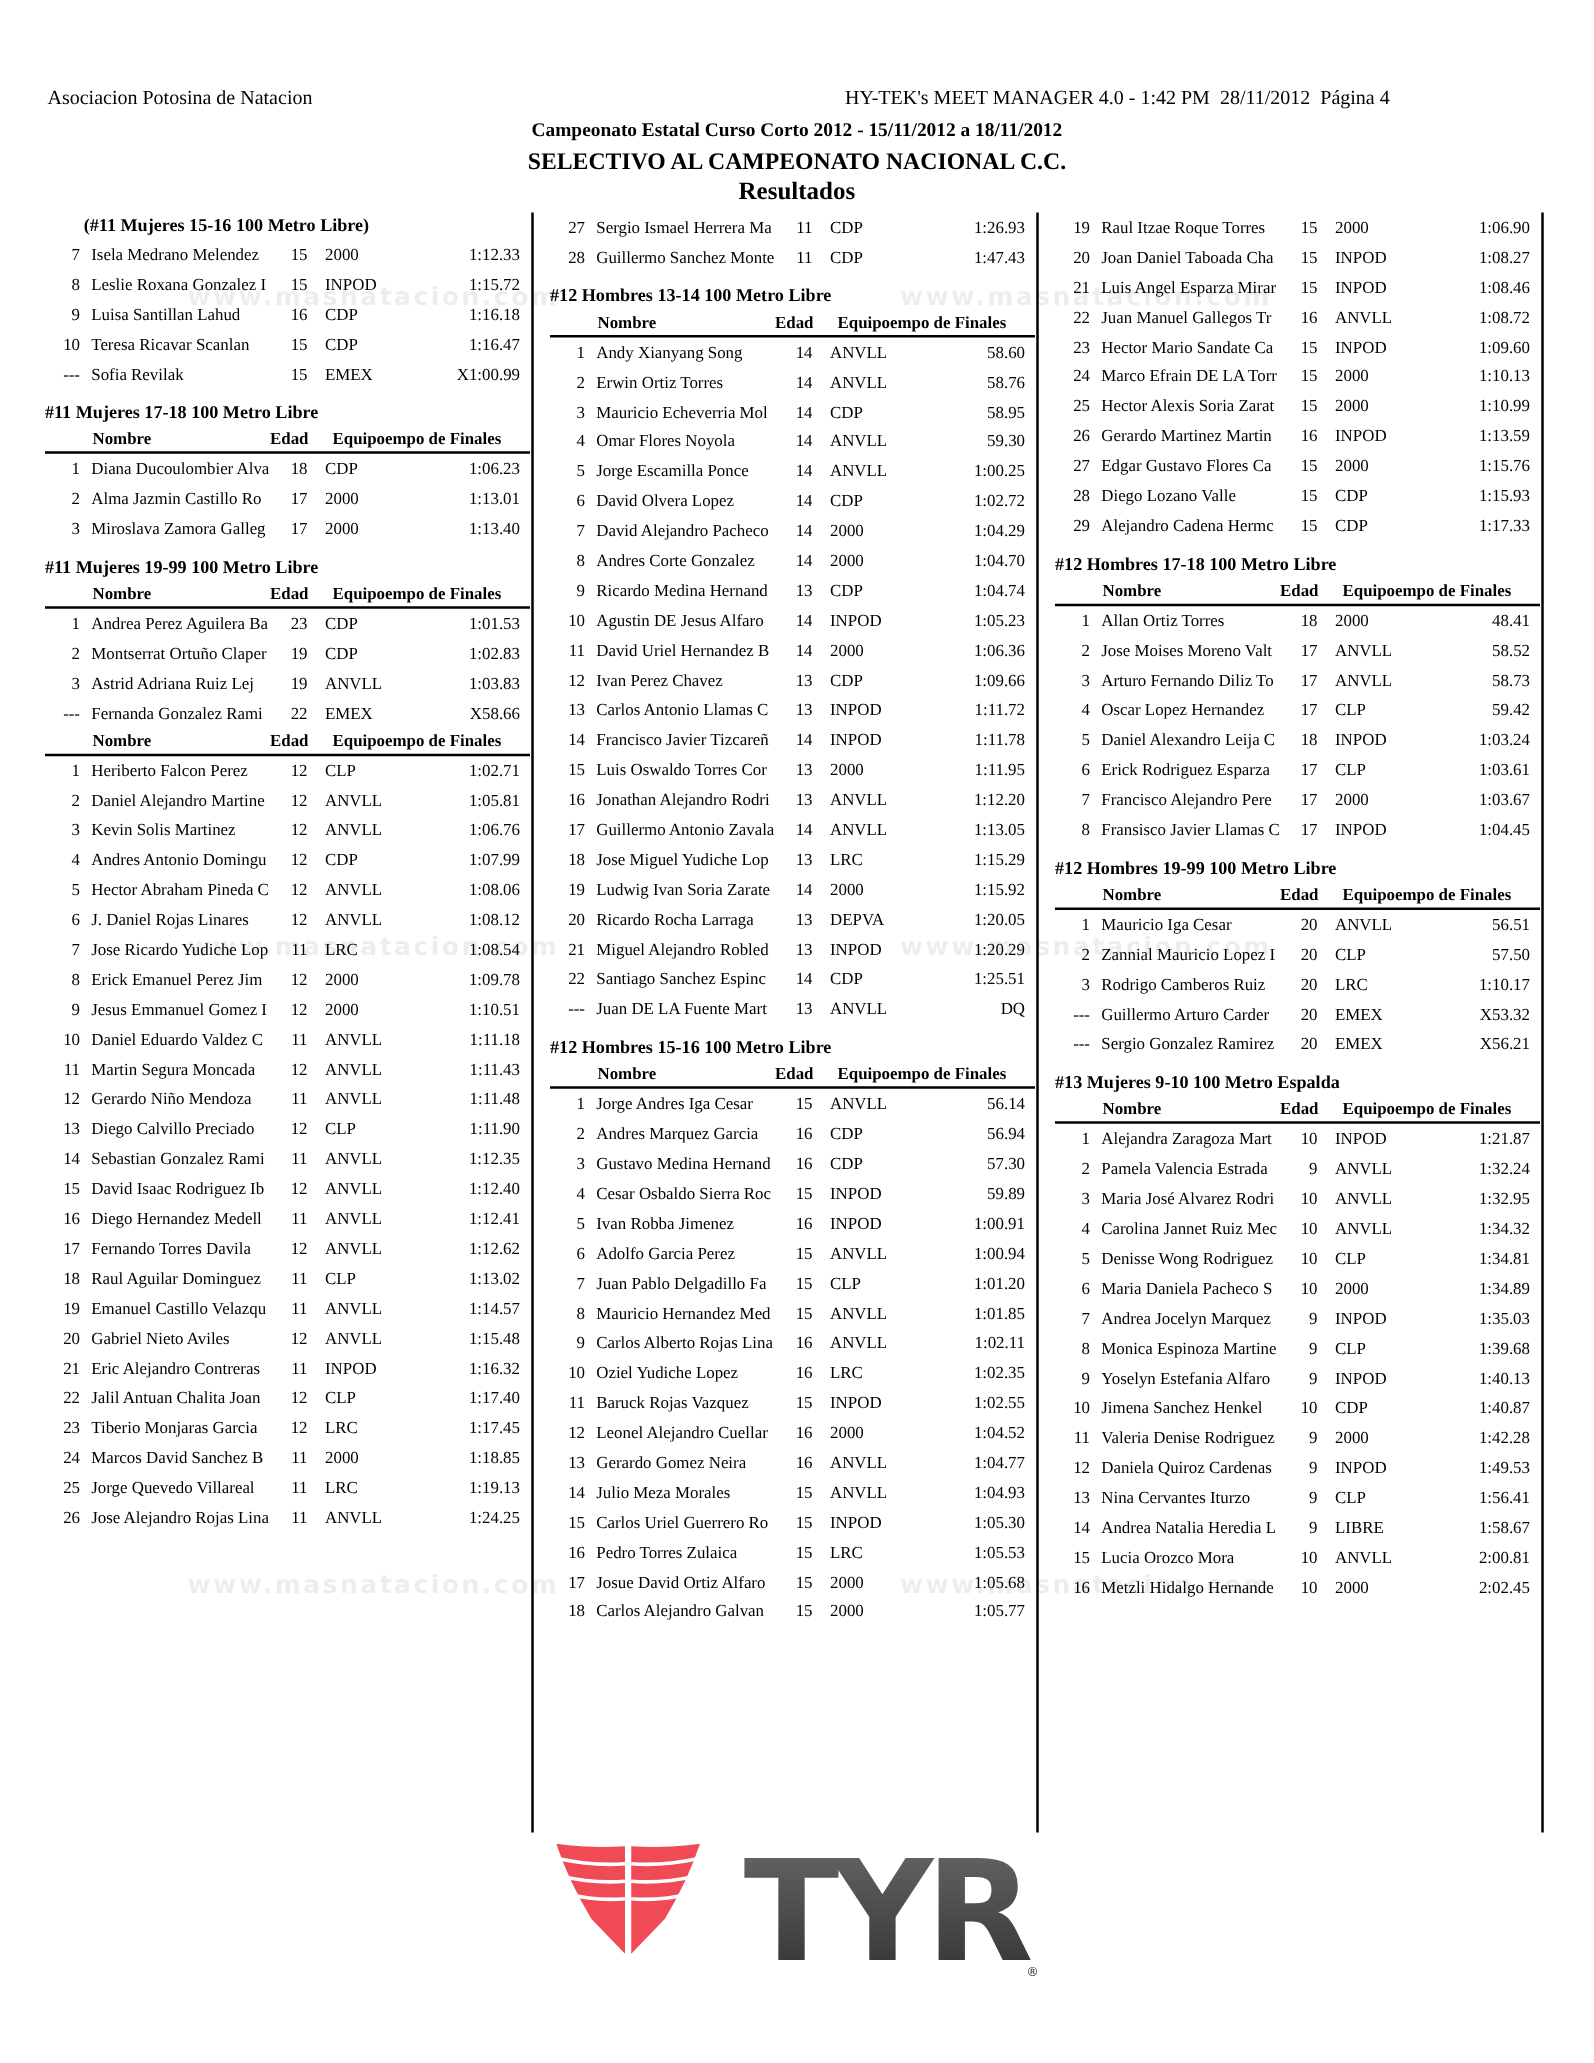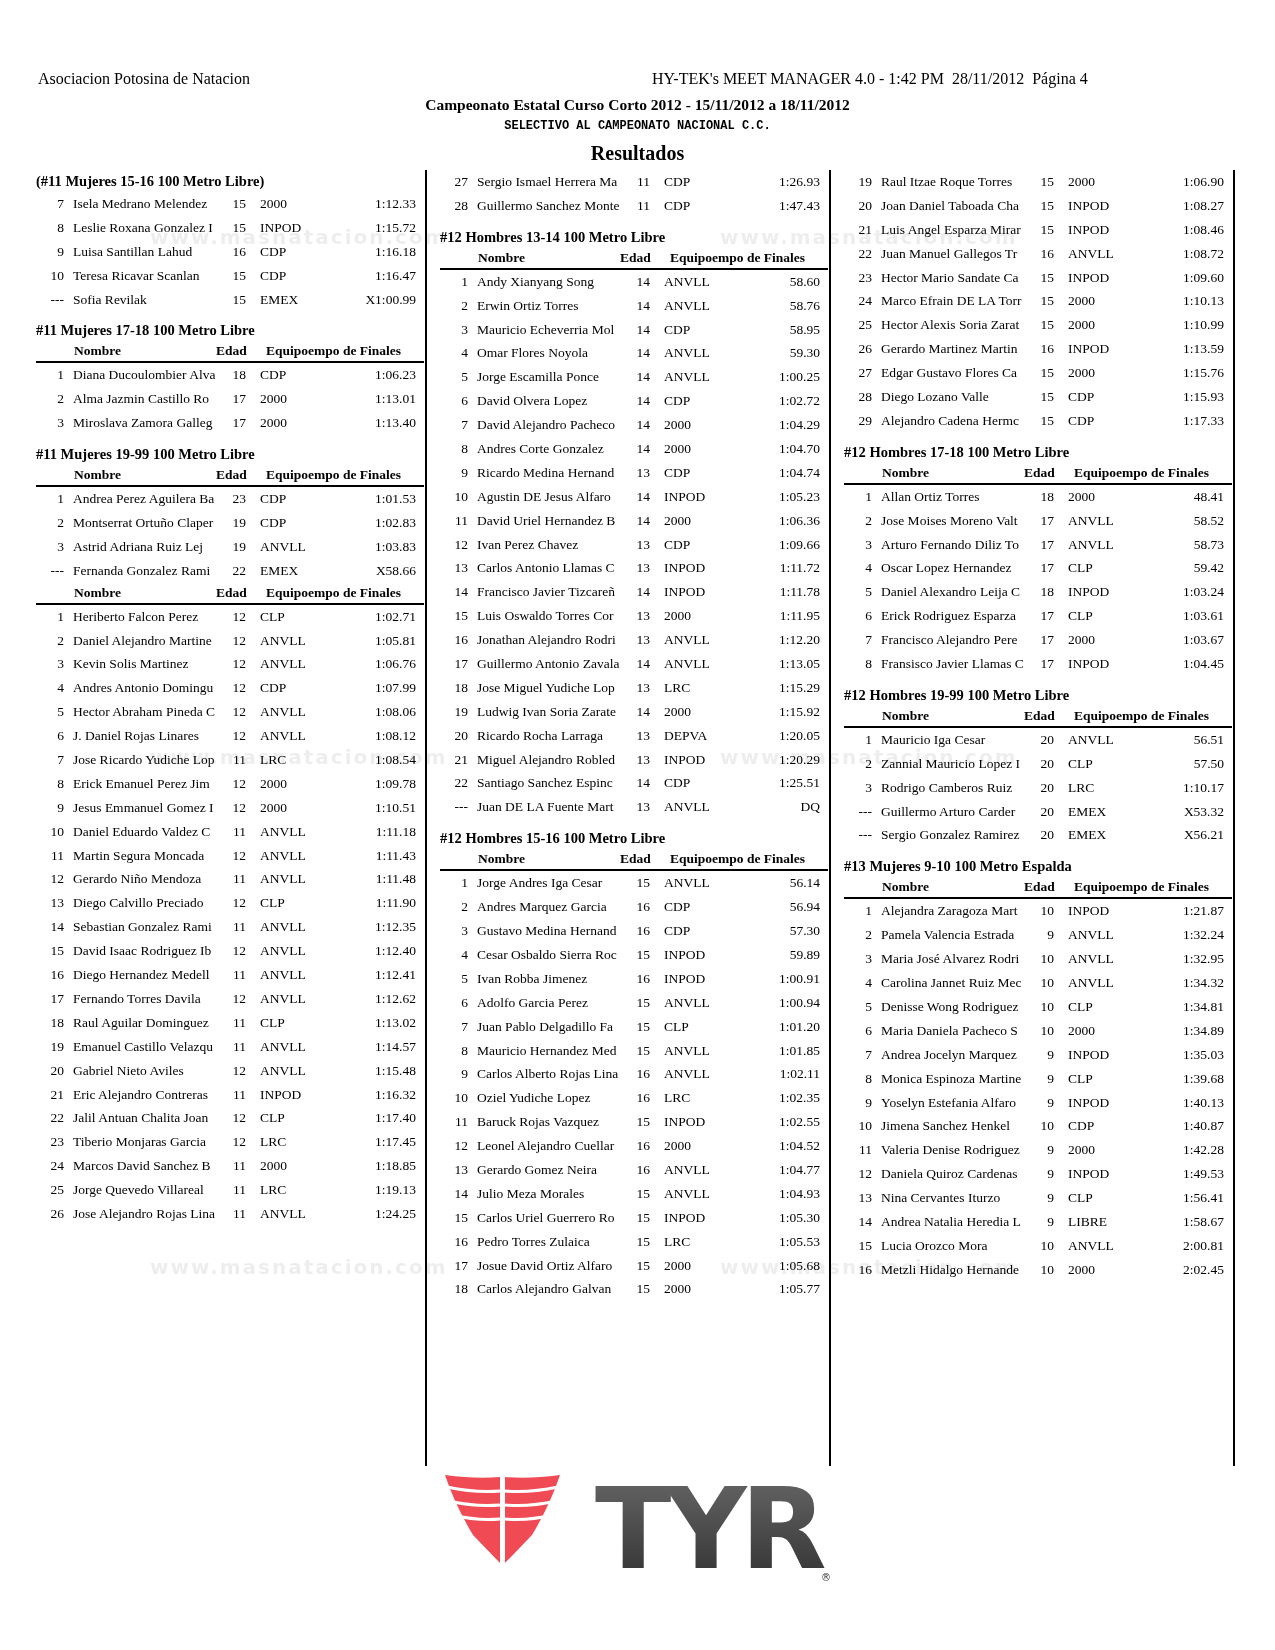--- a/index.html
+++ b/index.html
@@ -1,32 +1,32 @@
 <!DOCTYPE html>
 <html><head>
 <meta charset="utf-8">
 <style>
   html, body { margin: 0; padding: 0; background: #ffffff; }
   body { width: 1275px; height: 1650px; position: relative; overflow: hidden;
          font-family: "Liberation Serif", "DejaVu Serif", serif; color: #000; }
   .hdr-left { position: absolute; left: 38px; top: 70px; font-size: 16px; }
-  .hdr-right { position: absolute; left: 652px; top: 70px; font-size: 16px; white-space: pre; }
+  .hdr-right { position: absolute; left: 676px; top: 70px; font-size: 16px; white-space: pre; }
   .title1 { position: absolute; left: 0; width: 1275px; top: 96px; text-align: center; font-size: 15.5px; font-weight: bold; }
-  .title2 { position: absolute; left: 0; width: 1275px; top: 119px; text-align: center; font-size: 12px; font-weight: bold; font-family: Liberation Mono, monospace; }
+  .title2 { position: absolute; left: 0; width: 1275px; top: 119px; text-align: center; font-size: 19px; font-weight: bold; }
   .title3 { position: absolute; left: 0; width: 1275px; top: 142px; text-align: center; font-size: 20px; font-weight: bold; }
   .col { position: absolute; top: 170px; width: 388px; }
   .col1 { left: 36px; }
   .col2 { left: 440px; }
   .col3 { left: 844px; }
   .vline { position: absolute; width: 2px; background: #000; top: 170px; height: 1296px; }
   .vl1 { left: 425px; }
   .vl2 { left: 829px; }
   .vl3 { left: 1233px; }
   .event-title { font-weight: bold; font-size: 14.5px; height: 22px; line-height: 22px; margin-top: 8px; white-space: nowrap; }
-  .event-title.first { margin-top: 0; }
+  .event-title.first { margin-top: 0; margin-left: 31px; }
   .colhdr { font-weight: bold; font-size: 13.5px; height: 20px; line-height: 20px; border-bottom: 2px solid #000; position: relative; white-space: nowrap; }
   .colhdr span { position: absolute; }
   .h-name { left: 38px; }
   .h-age { left: 180px; }
   .h-team { left: 230px; }
   .row { position: relative; height: 23.9px; line-height: 23.9px; font-size: 13.5px; white-space: nowrap; }
   .row span { position: absolute; overflow: hidden; }
   .c-place { left: 0; width: 28px; text-align: right; }
   .c-name { left: 37px; width: 150px; }
   .c-age { left: 188px; width: 22px; text-align: right; }

